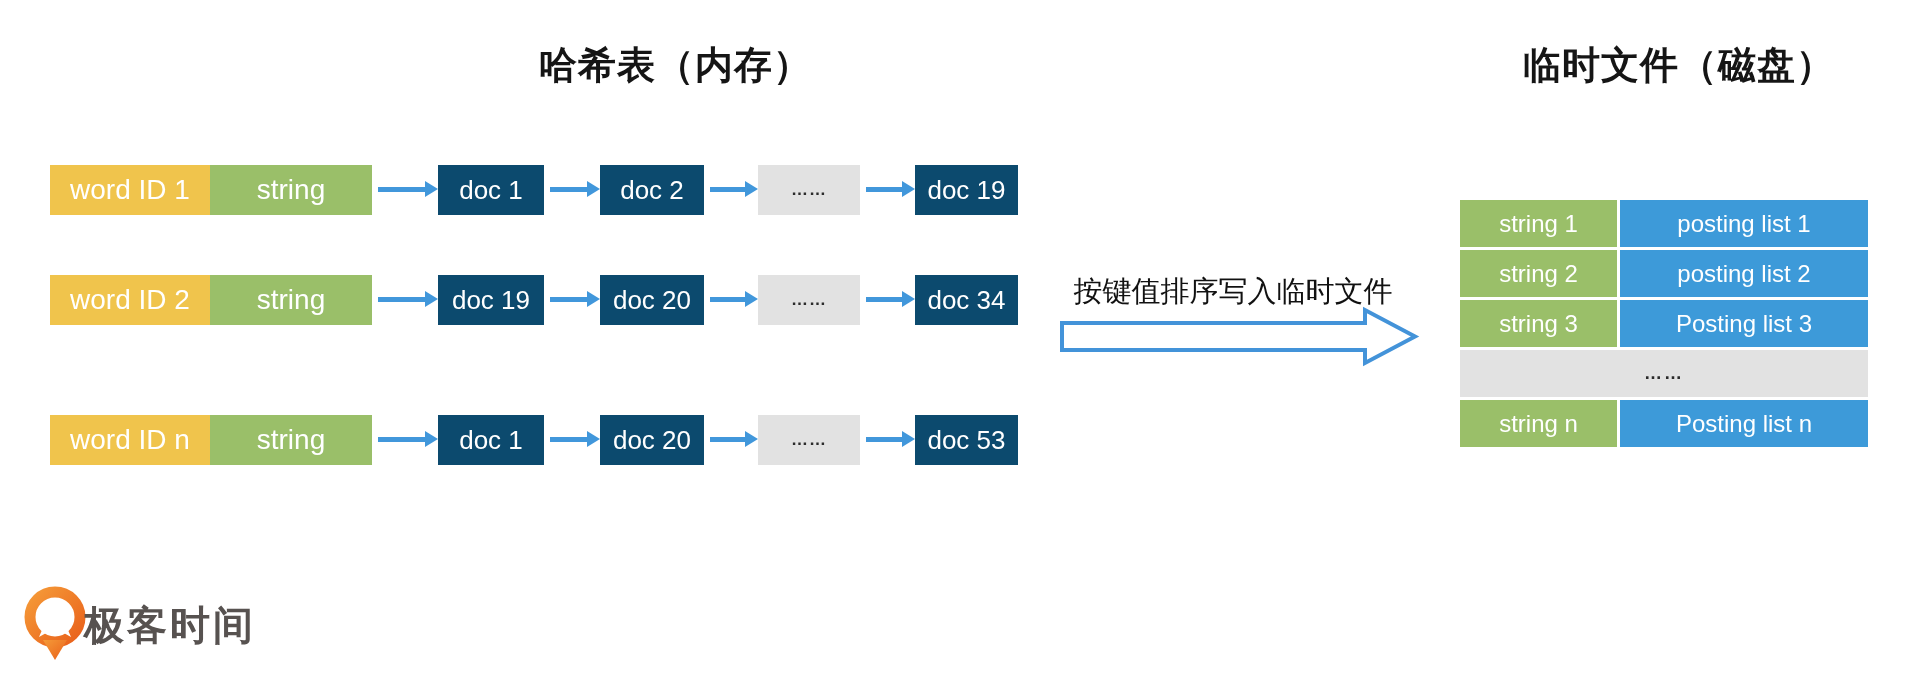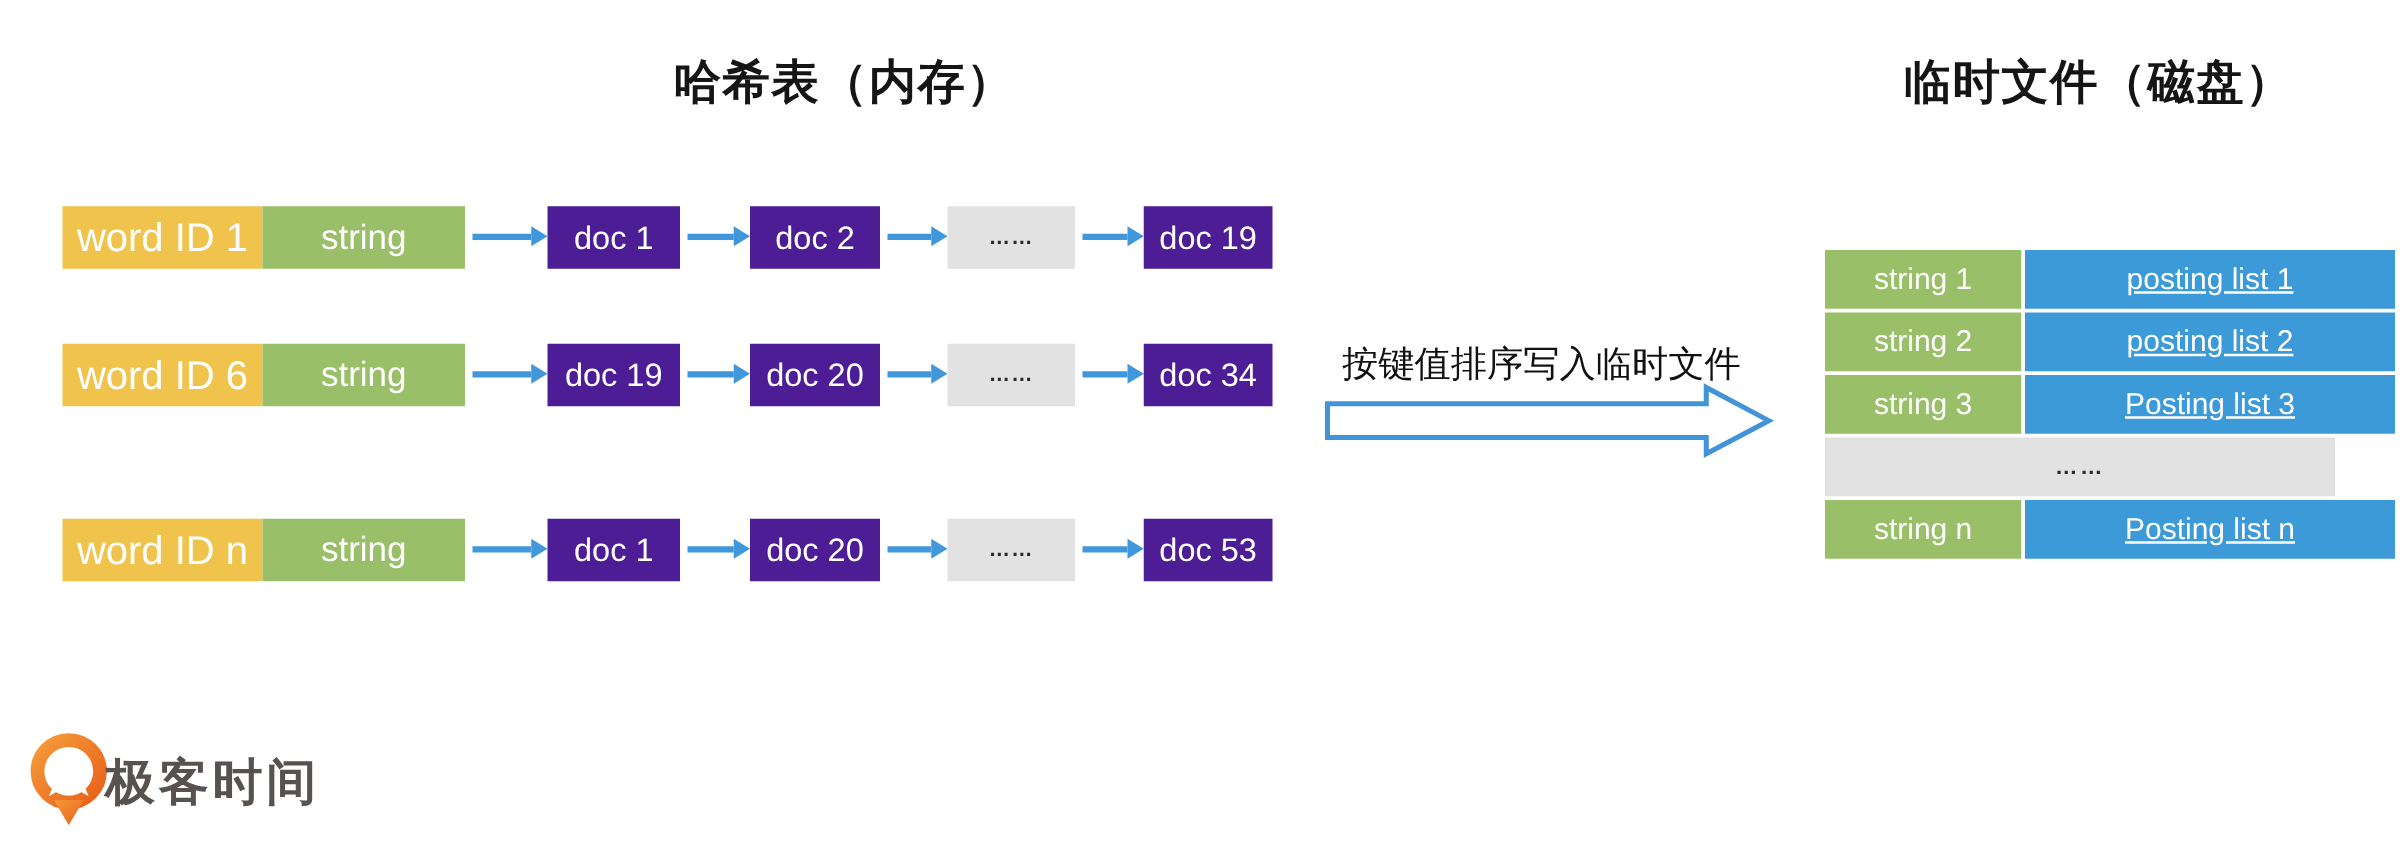--- a/index.html
+++ b/index.html
@@ -18,27 +18,27 @@
   
   .lrow{position:absolute;left:0;height:50px;width:1100px;}
   #lrow-0{top:165px;}
   #lrow-1{top:275px;}
   #lrow-2{top:415px;}
   .cell{
     position:absolute;top:0;height:100%;
     display:flex;align-items:center;justify-content:center;
     color:#ffffff;white-space:nowrap;
   }
-  .col-wordid{left:50px;width:160px;background:#F0C44C;font-size:32px;}
+  .col-wordid{left:50px;width:160px;background:#F0C44C;font-size:28px;}
   .col-string{left:210px;width:162px;background:#9ABF69;font-size:28px;}
   .col-n1{left:438px;width:106px;}
   .col-n2{left:600px;width:104px;}
   .col-n3{left:758px;width:102px;}
   .col-n4{left:915px;width:103px;}
-  .doc{background:#4c1d95;font-size:26px;}
+  .doc{background:#0c4a6e;font-size:26px;}
   .dots{background:#E2E2E2;color:#2b2b2b;font-size:17px;font-weight:700;letter-spacing:1px;}
 
   
   .larr{position:absolute;top:22px;height:5px;background:#4197DB;}
   .larr::after{
     content:"";position:absolute;right:-13px;top:-6px;width:0;height:0;
     border-left:13px solid #4197DB;
     border-top:8px solid transparent;border-bottom:8px solid transparent;
   }
   .a1{left:378px;width:47px;}
@@ -55,21 +55,21 @@
 
   
   #right-table{position:absolute;left:1460px;top:200px;width:408px;}
   .rrow{position:relative;height:47px;margin-bottom:3px;width:408px;}
   .rcell{
     position:absolute;top:0;height:47px;
     display:flex;align-items:center;justify-content:center;
     color:#ffffff;font-size:24px;white-space:nowrap;
   }
   .rkey{left:0;width:157px;background:#9ABF69;}
-  .rval{left:160px;width:296px;background:#3D9AD9;text-decoration:underline;}
+  .rval{left:160px;width:248px;background:#3D9AD9;}
   .rell{left:0;width:408px;background:#E2E2E2;color:#2b2b2b;font-size:18px;font-weight:700;letter-spacing:2px;}
 
   
   #logo{position:absolute;left:24px;top:584px;width:300px;height:80px;}
   #logo-icon{position:absolute;left:0;top:0;}
   #logo-text{
     position:absolute;left:60px;top:14px;font-size:40px;font-weight:600;
     color:#575250;letter-spacing:3px;white-space:nowrap;font-family:Liberation Mono, monospace;
   }
 </style>
@@ -85,21 +85,21 @@
   <div class="cell col-n1 doc">doc 1</div>
   <div class="larr a2"></div>
   <div class="cell col-n2 doc">doc 2</div>
   <div class="larr a3"></div>
   <div class="cell col-n3 dots">……</div>
   <div class="larr a4"></div>
   <div class="cell col-n4 doc">doc 19</div>
 </div>
 
 <div class="lrow" id="lrow-1">
-  <div class="cell col-wordid">word ID 6</div>
+  <div class="cell col-wordid">word ID 2</div>
   <div class="cell col-string">string</div>
   <div class="larr a1"></div>
   <div class="cell col-n1 doc">doc 19</div>
   <div class="larr a2"></div>
   <div class="cell col-n2 doc">doc 20</div>
   <div class="larr a3"></div>
   <div class="cell col-n3 dots">……</div>
   <div class="larr a4"></div>
   <div class="cell col-n4 doc">doc 34</div>
 </div>

